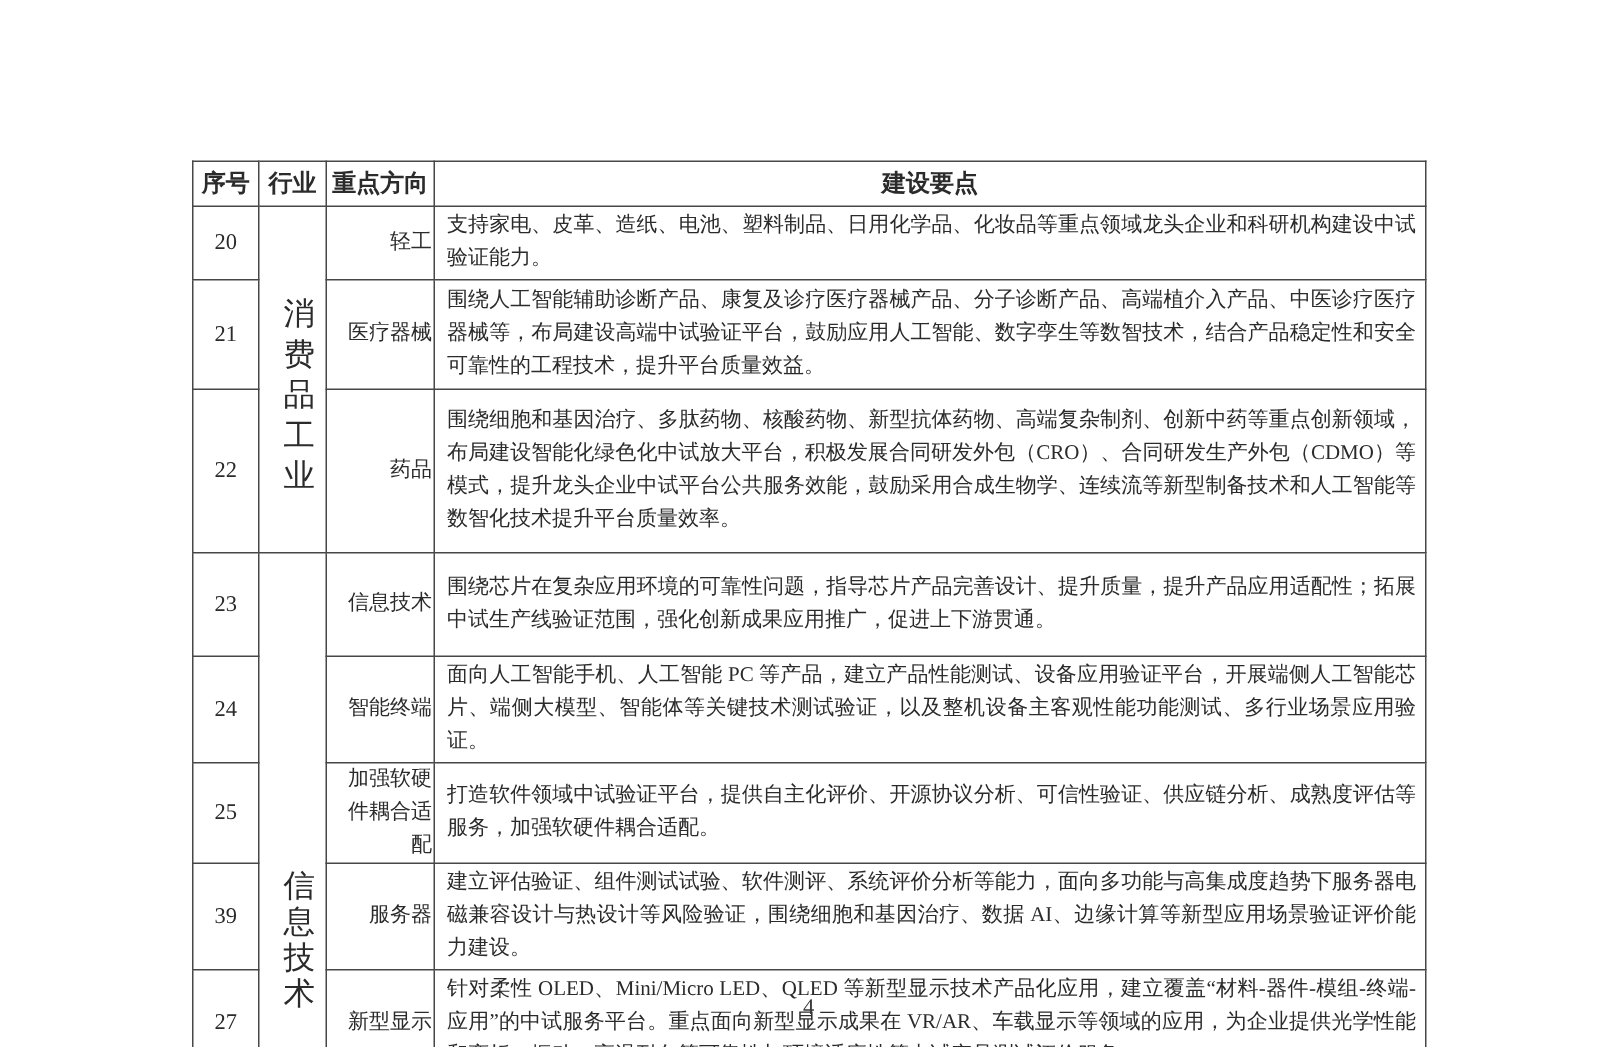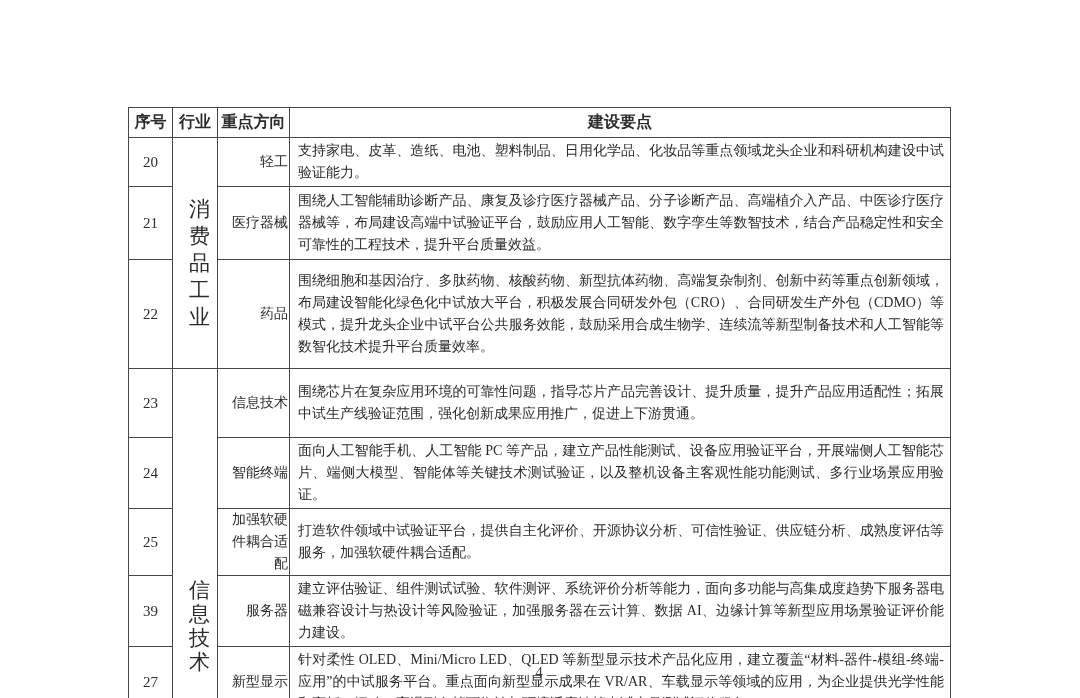--- a/index.html
+++ b/index.html
@@ -135,21 +135,21 @@
       <td class="cell-points">面向人工智能手机、人工智能 PC 等产品，建立产品性能测试、设备应用验证平台，开展端侧人工智能芯片、端侧大模型、智能体等关键技术测试验证，以及整机设备主客观性能功能测试、多行业场景应用验证。</td>
     </tr>
     <tr class="h-r25">
       <td class="cell-no">25</td>
       <td class="cell-dir">加强软硬件耦合适配</td>
       <td class="cell-points">打造软件领域中试验证平台，提供自主化评价、开源协议分析、可信性验证、供应链分析、成熟度评估等服务，加强软硬件耦合适配。</td>
     </tr>
     <tr class="h-r26">
       <td class="cell-no">39</td>
       <td class="cell-dir">服务器</td>
-      <td class="cell-points">建立评估验证、组件测试试验、软件测评、系统评价分析等能力，面向多功能与高集成度趋势下服务器电磁兼容设计与热设计等风险验证，加强服务器在云计算、数据 AI、边缘计算等新型应用场景验证评价能力建设。</td>
+      <td class="cell-points">建立评估验证、组件测试试验、软件测评、系统评价分析等能力，面向多功能与高集成度趋势下服务器电磁兼容设计与热设计等风险验证，围绕细胞和基因治疗、数据 AI、边缘计算等新型应用场景验证评价能力建设。</td>
     </tr>
     <tr class="h-r27">
       <td class="cell-no">27</td>
       <td class="cell-dir">新型显示</td>
       <td class="cell-points">针对柔性 OLED、Mini/Micro LED、QLED 等新型显示技术产品化应用，建立覆盖“材料-器件-模组-终端-应用”的中试服务平台。重点面向新型显示成果在 VR/AR、车载显示等领域的应用，为企业提供光学性能和弯折、振动、高温耐久等可靠性与环境适应性等中试产品测试评价服务。</td>
     </tr>
   </tbody>
     </table>
 
   <div class="page-number">4</div>

